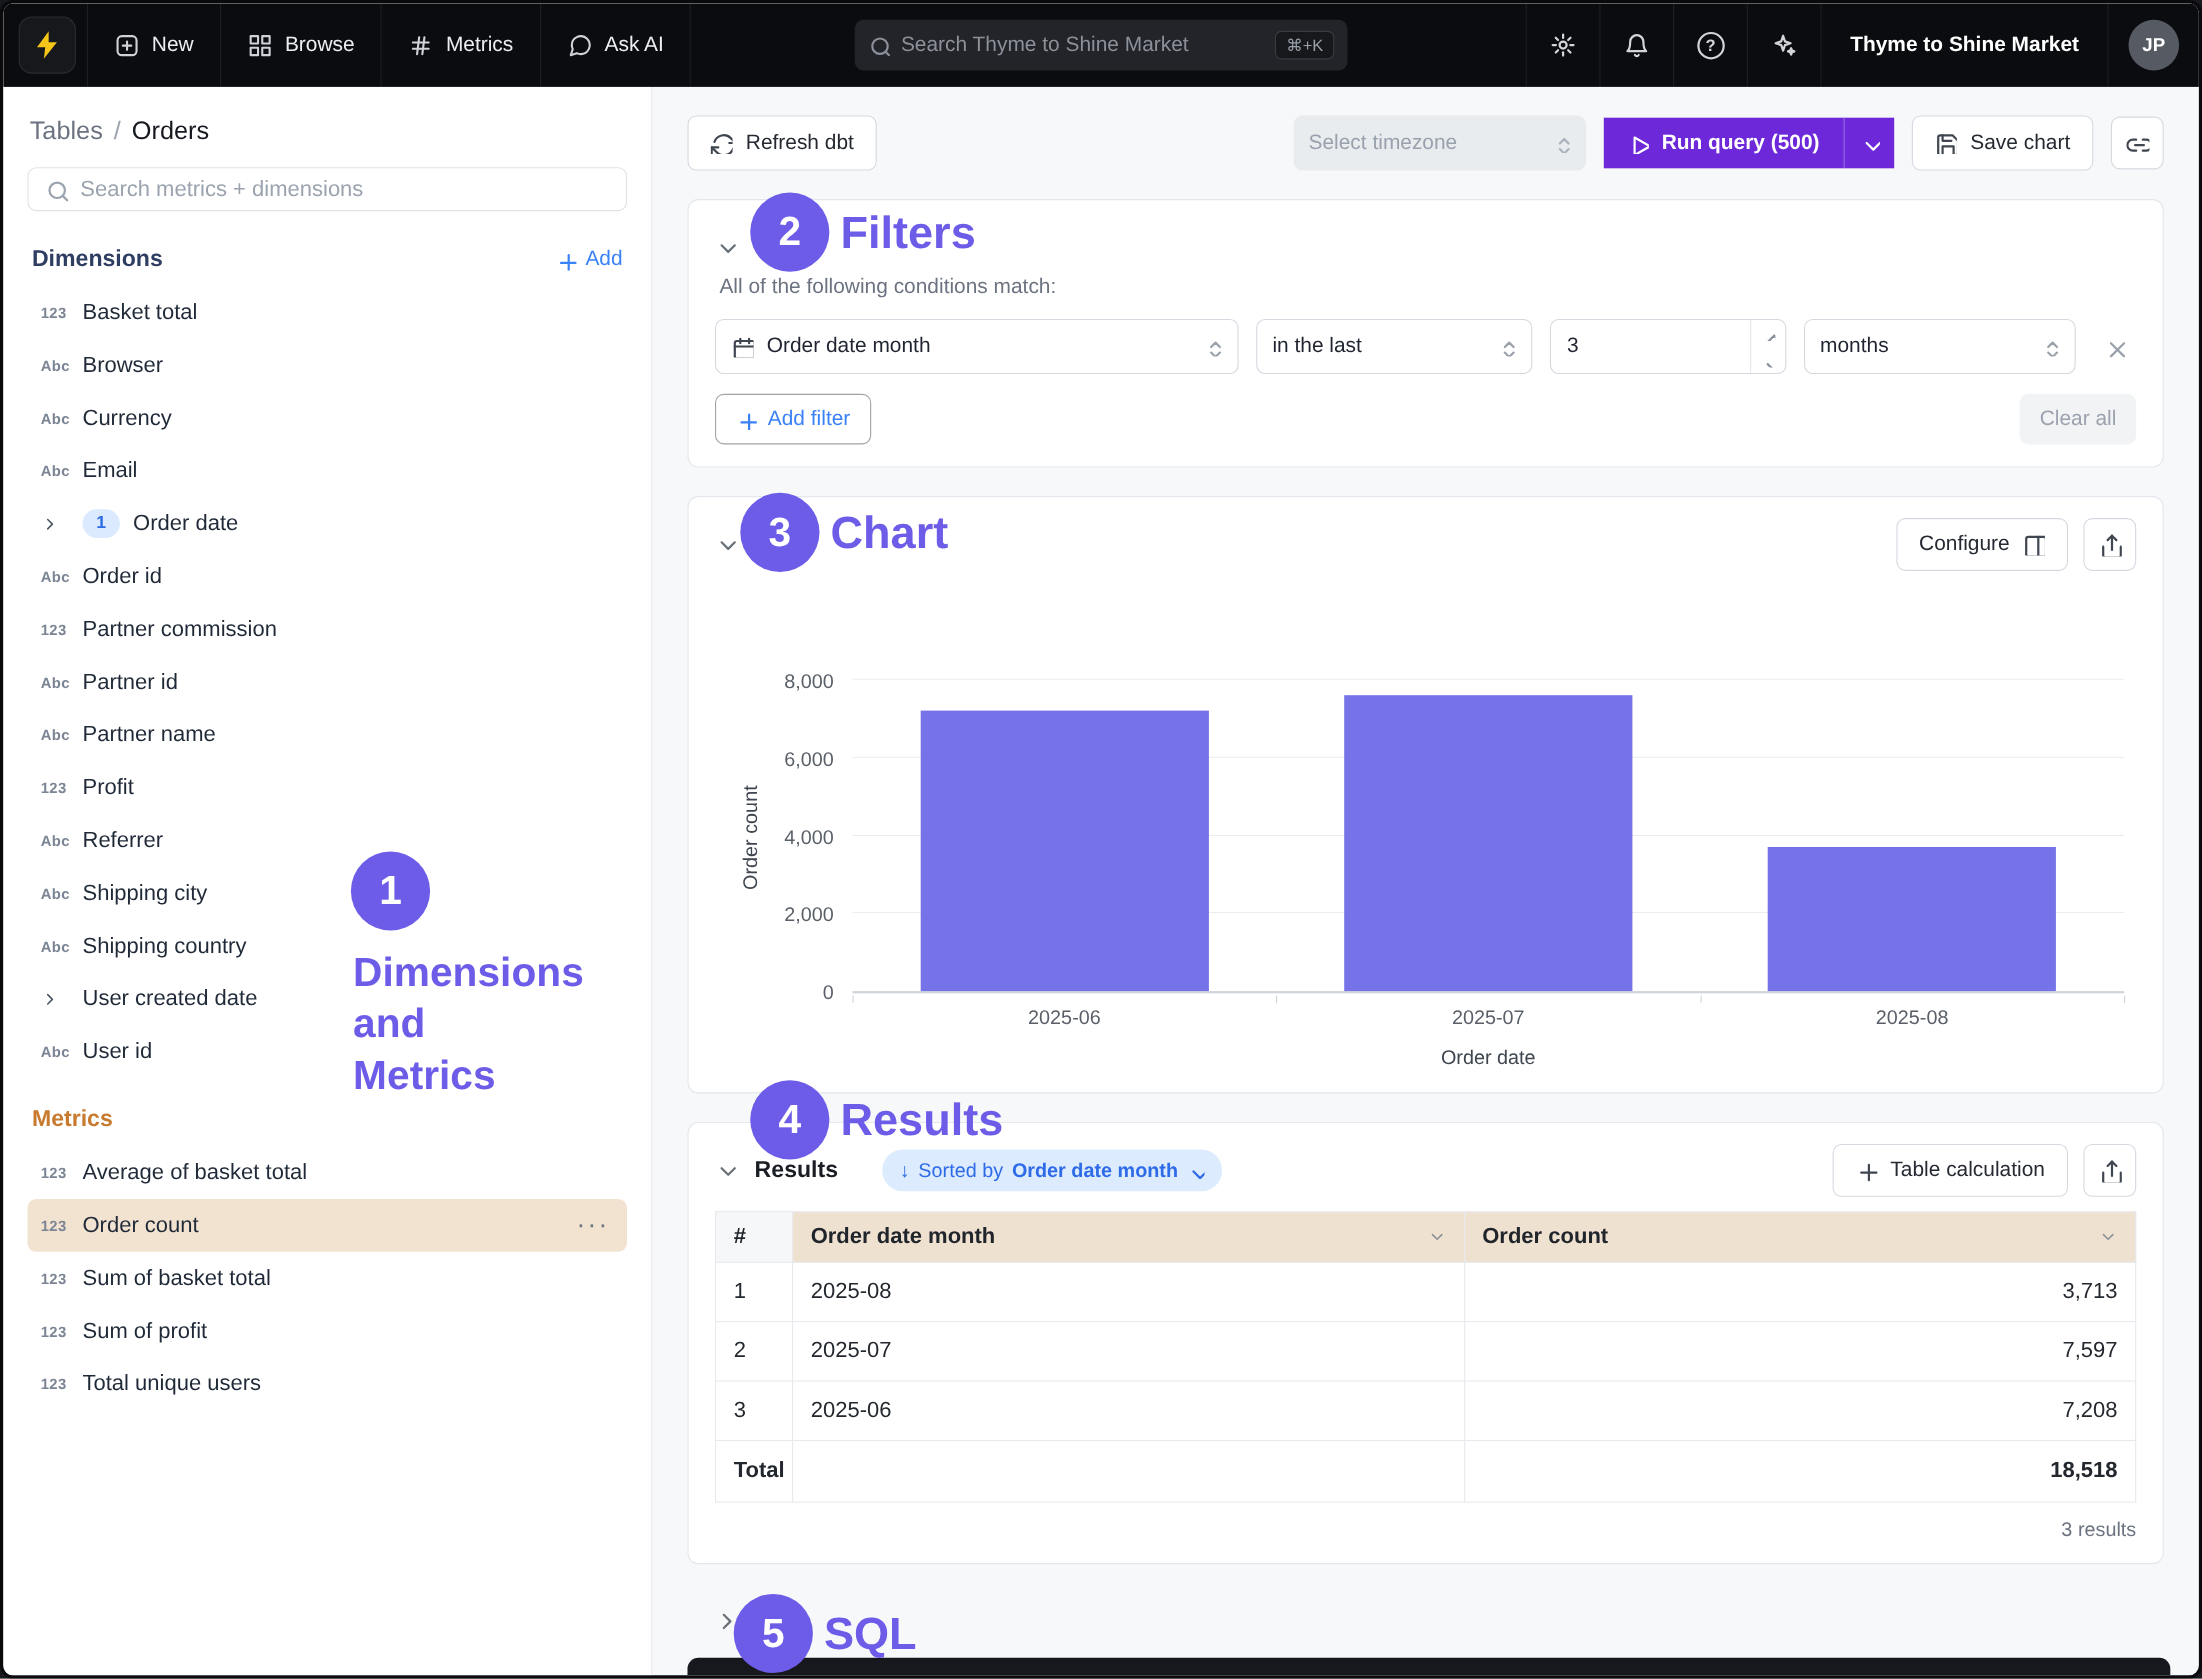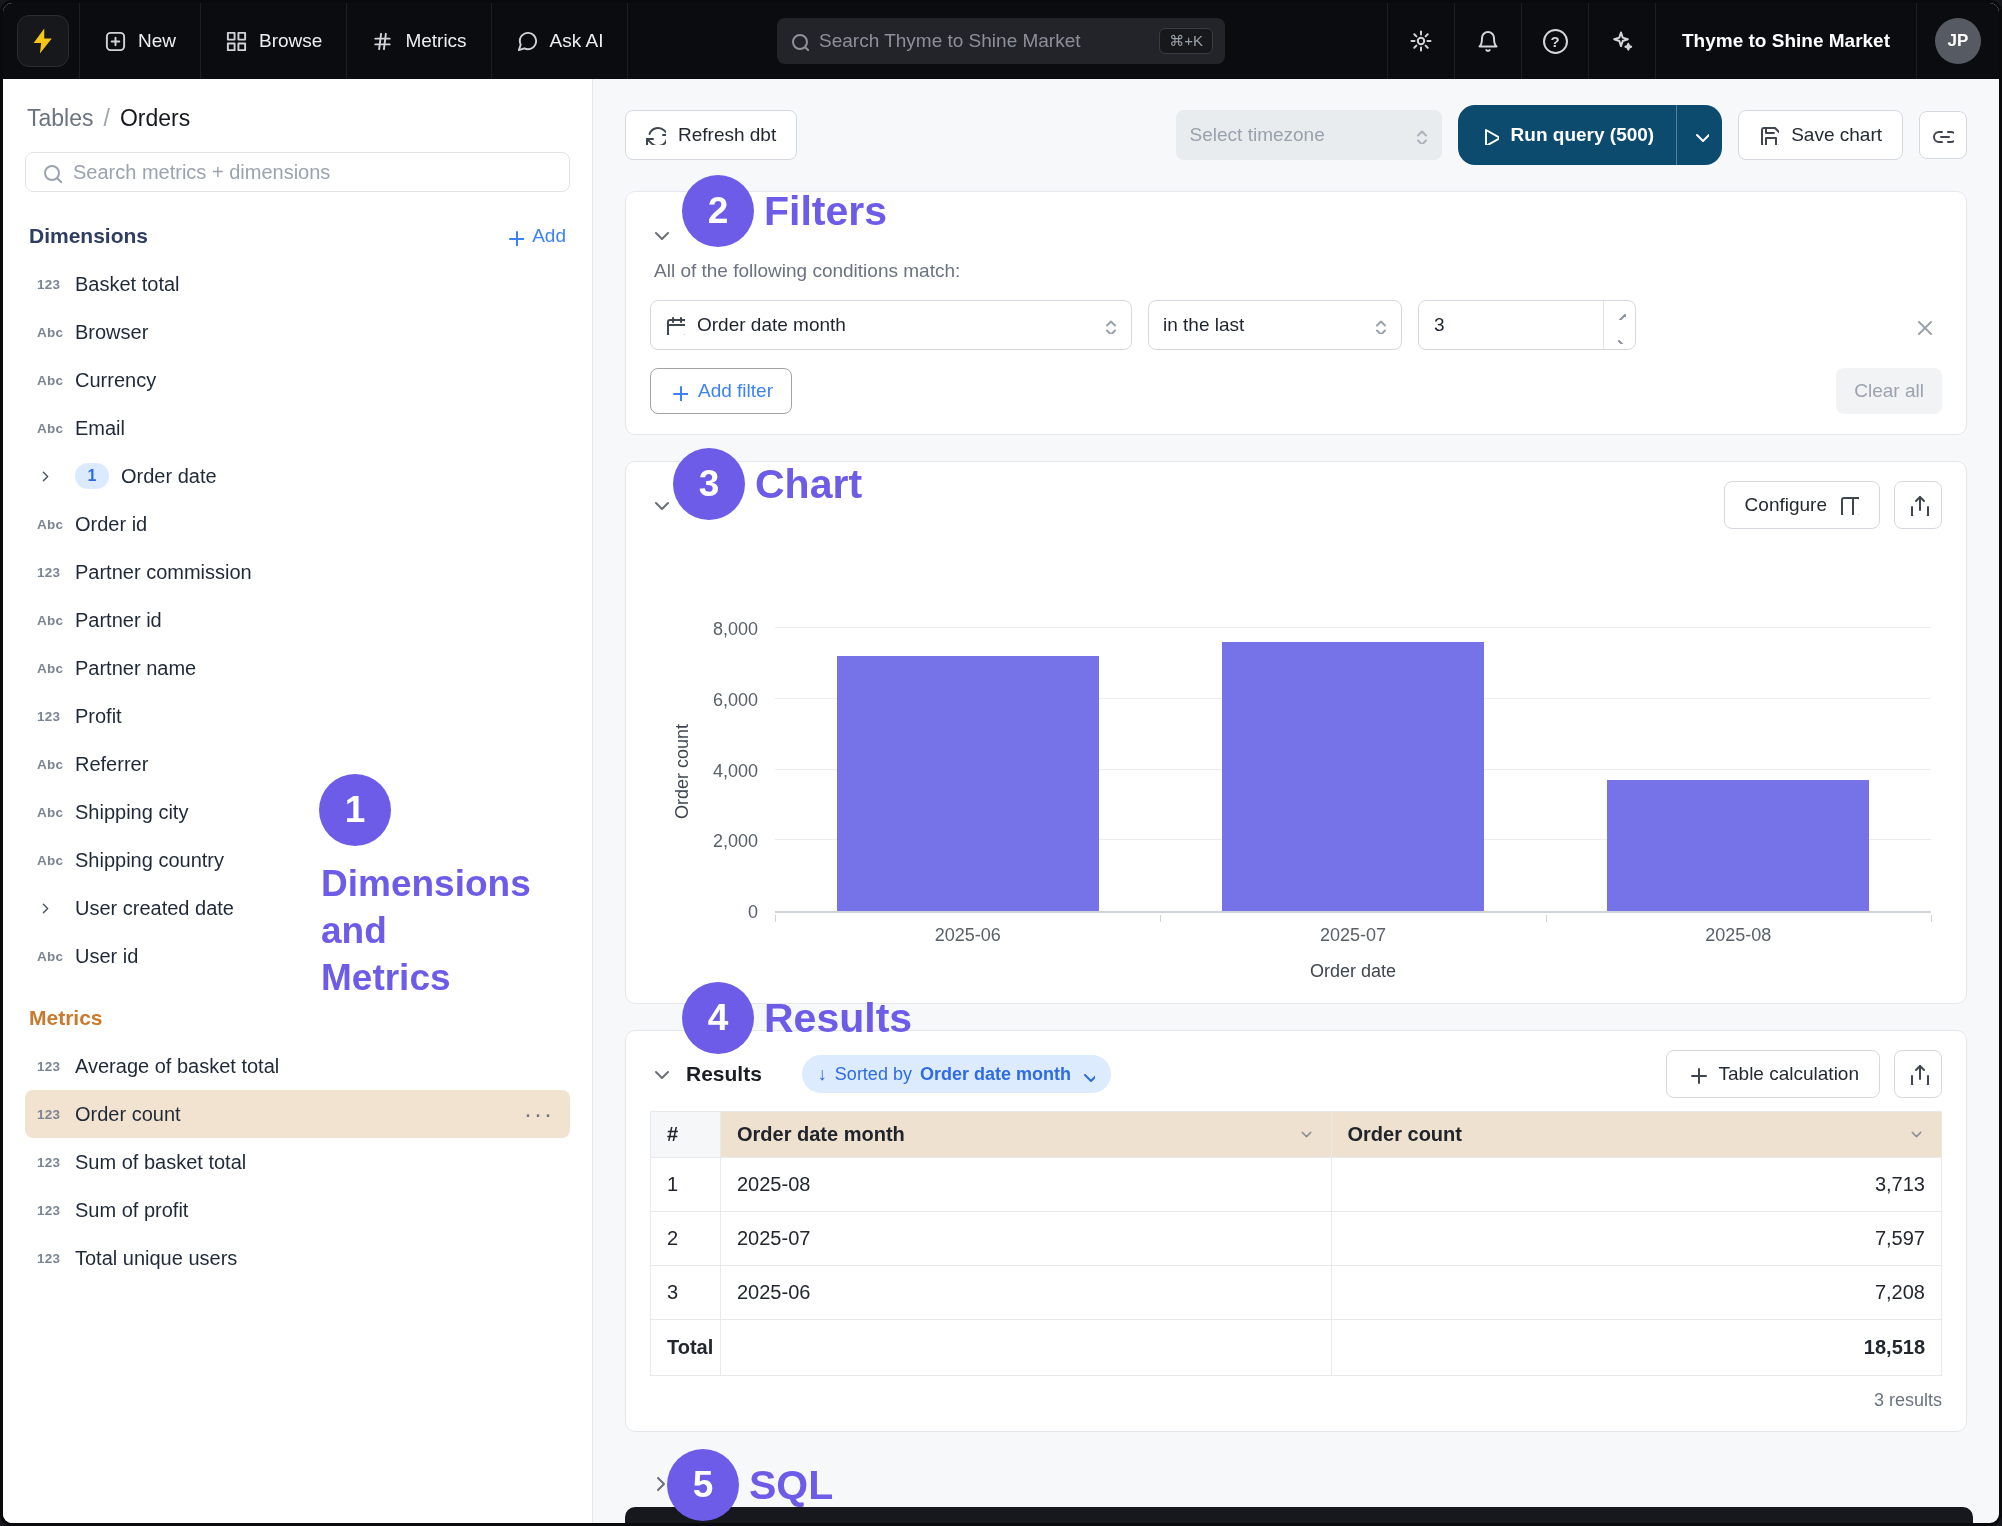--- a/index.html
+++ b/index.html
@@ -54,21 +54,21 @@
   
   .main{position:absolute;left:590px;top:76px;right:0;bottom:0;padding:26px 32px 0;overflow:hidden}
   .toolbar{display:flex;align-items:center;justify-content:space-between;margin-bottom:26px}
   .btn{display:flex;align-items:center;gap:12px;background:#fff;border:1px solid #d5d9df;border-radius:8px;height:50px;padding:0 20px;font-size:19px;font-weight:500;color:#252a32;cursor:pointer;font-family:inherit}
   .btn svg{width:20px;height:20px;color:#3f4650}
   .icon-btn{width:48px;height:48px;display:flex;align-items:center;justify-content:center;background:#fff;border:1px solid #d5d9df;border-radius:8px;cursor:pointer;color:#3f4650}
   .icon-btn svg{width:21px;height:21px}
   .tool-right{display:flex;align-items:center;gap:16px}
   .tz-select{display:flex;align-items:center;justify-content:space-between;width:266px;height:50px;background:#e9ecef;border-radius:8px;padding:0 14px;color:#98a1ac;font-size:19px;cursor:default}
   .tz-select svg{width:18px;height:18px;color:#aab2bc}
-  .run-group{display:flex;height:60px;border-radius:17px;overflow:hidden;background:#0c4a6e}
+  .run-group{display:flex;height:46px;border-radius:0;overflow:hidden;background:#6d28d9}
   .run-main{display:flex;align-items:center;gap:12px;padding:0 22px;color:#fff;font-size:19px;font-weight:600;background:transparent;border:none;cursor:pointer;font-family:inherit}
   .run-main svg{width:19px;height:19px;color:#fff}
   .run-caret{width:46px;display:flex;align-items:center;justify-content:center;border:none;border-left:1px solid rgba(255,255,255,.3);background:transparent;color:#fff;cursor:pointer}
   .run-caret svg{width:18px;height:18px}
 
   .card{background:#fff;border:1px solid #e4e7ec;border-radius:10px;padding:20px 24px;margin-bottom:26px}
   .card-head{display:flex;align-items:center;height:46px}
   .card-head .collapse{color:#697077;cursor:pointer}
   .card-head .collapse svg{width:22px;height:22px}
   .head-label{font-size:21px;font-weight:600;color:#1a1d23;margin-left:14px}
@@ -449,20 +449,27 @@
                 <svg>
                   <polyline points="6 14 12 8 18 14"></polyline>
                 </svg>
               </span>
             <span>
                 <svg>
                   <polyline points="6 10 12 16 18 10"></polyline>
                 </svg>
               </span>
           </div>
+        </div>
+        <div class="select f-unit">
+          <span class="sel-label">months</span>
+          <svg class="ud">
+              <path d="M8 9.5 12 5.5l4 4"></path>
+              <path d="M8 14.5l4 4 4-4"></path>
+            </svg>
         </div>
         <div class="xbtn">
           <svg>
               <line x1="6" y1="6" x2="18" y2="18"></line>
               <line x1="18" y1="6" x2="6" y2="18"></line>
             </svg>
         </div>
       </div>
       <div class="f-foot">
         <button class="add-filter">

